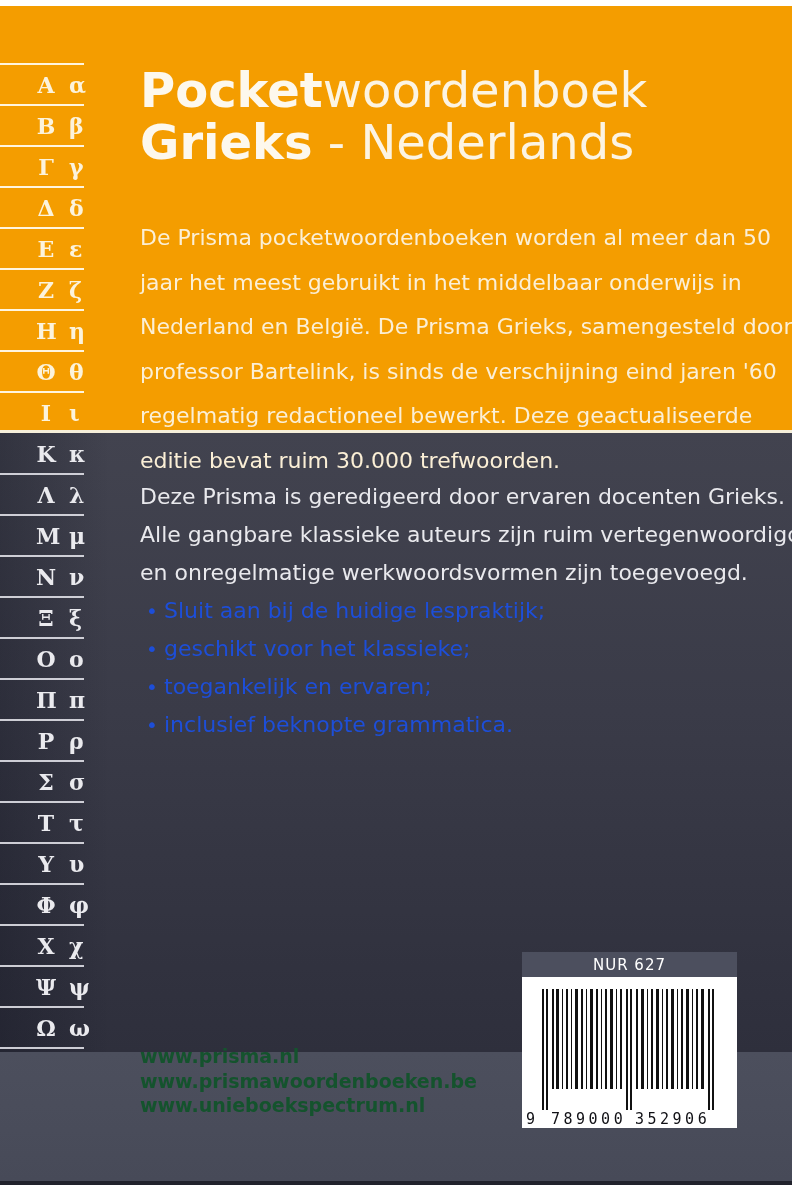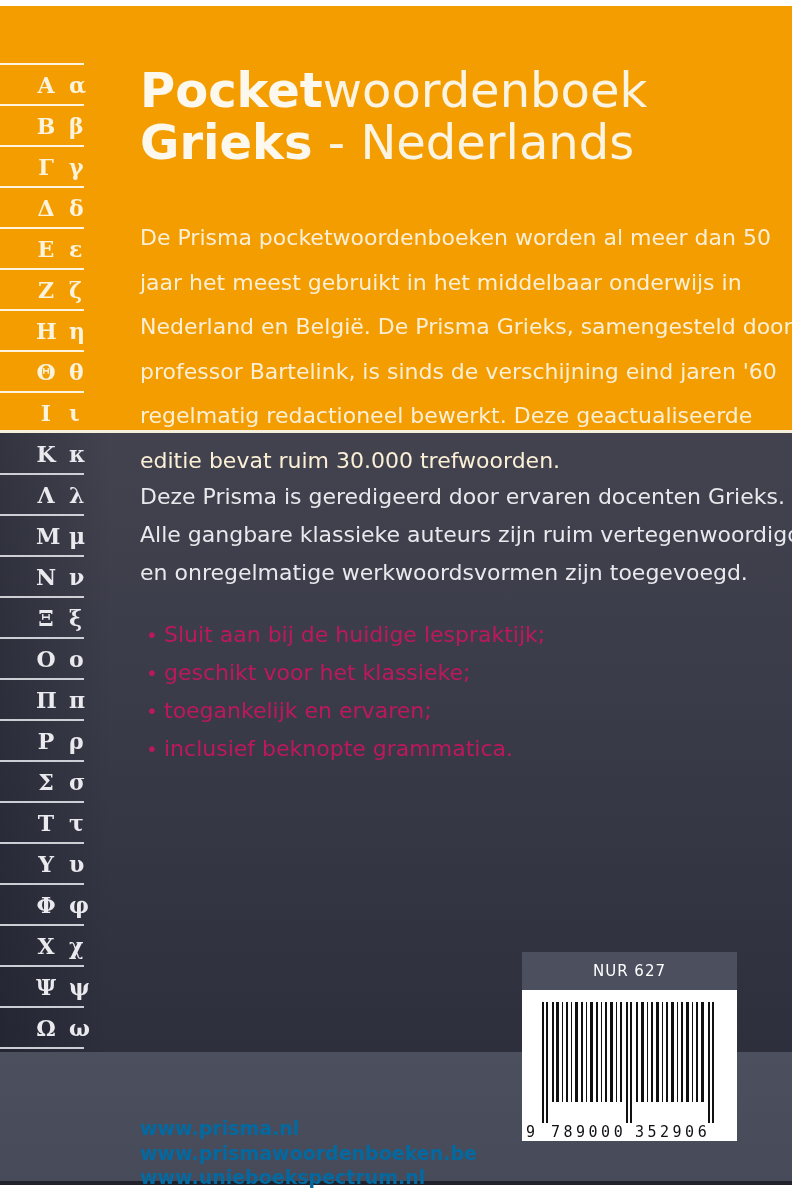--- a/index.html
+++ b/index.html
@@ -33,31 +33,31 @@
   
   .title{position:absolute;left:140px;top:64px;color:#FDF8ED;line-height:52px;font-size:48px;}
   .title .b{font-weight:bold;}
   .title .r{font-weight:normal;opacity:.96;}
 
   
   .intro{position:absolute;left:140px;top:212px;color:#FBEFD6;font-size:22px;line-height:37.5px;}
   .intro .tline{white-space:nowrap;margin-top:7px;}
   .bodytext{position:absolute;left:140px;top:478px;color:#E9E9ED;font-size:22px;line-height:38px;}
   .bodytext .tline{white-space:nowrap;}
-  .bullets{position:absolute;left:146px;top:616px;color:#be185d;font-size:22px;line-height:38px;}
+  .bullets{position:absolute;left:146px;top:592px;color:#1d4ed8;font-size:22px;line-height:38px;}
   .bullets .bitem{white-space:nowrap;}
   .bullets .bdot{display:inline-block;width:18px;font-size:20px;}
 
   
-  .urls{position:absolute;left:140px;top:1116px;color:#0369a1;font-size:19px;
+  .urls{position:absolute;left:140px;top:1044px;color:#14532d;font-size:19px;
         line-height:24.5px;font-weight:bold;}
 
   
   .barcode-box{position:absolute;left:522px;top:952px;width:215px;height:176px;background:#ffffff;}
-  .nur-strip{height:38px;background:#4C4F5E;color:#FFFFFF;font-size:15px;
+  .nur-strip{height:25px;background:#4C4F5E;color:#FFFFFF;font-size:15px;
              display:flex;align-items:center;justify-content:center;letter-spacing:1px;}
   .barcode-box svg{display:block;}
   .bc-digit{font-family:"DejaVu Sans Mono","Liberation Mono",monospace;font-size:15px;
             letter-spacing:3.5px;fill:#101015;}
 </style>
 </head>
 <body>
 
 <div id="page" style="--orange: #F49D00;">
 

